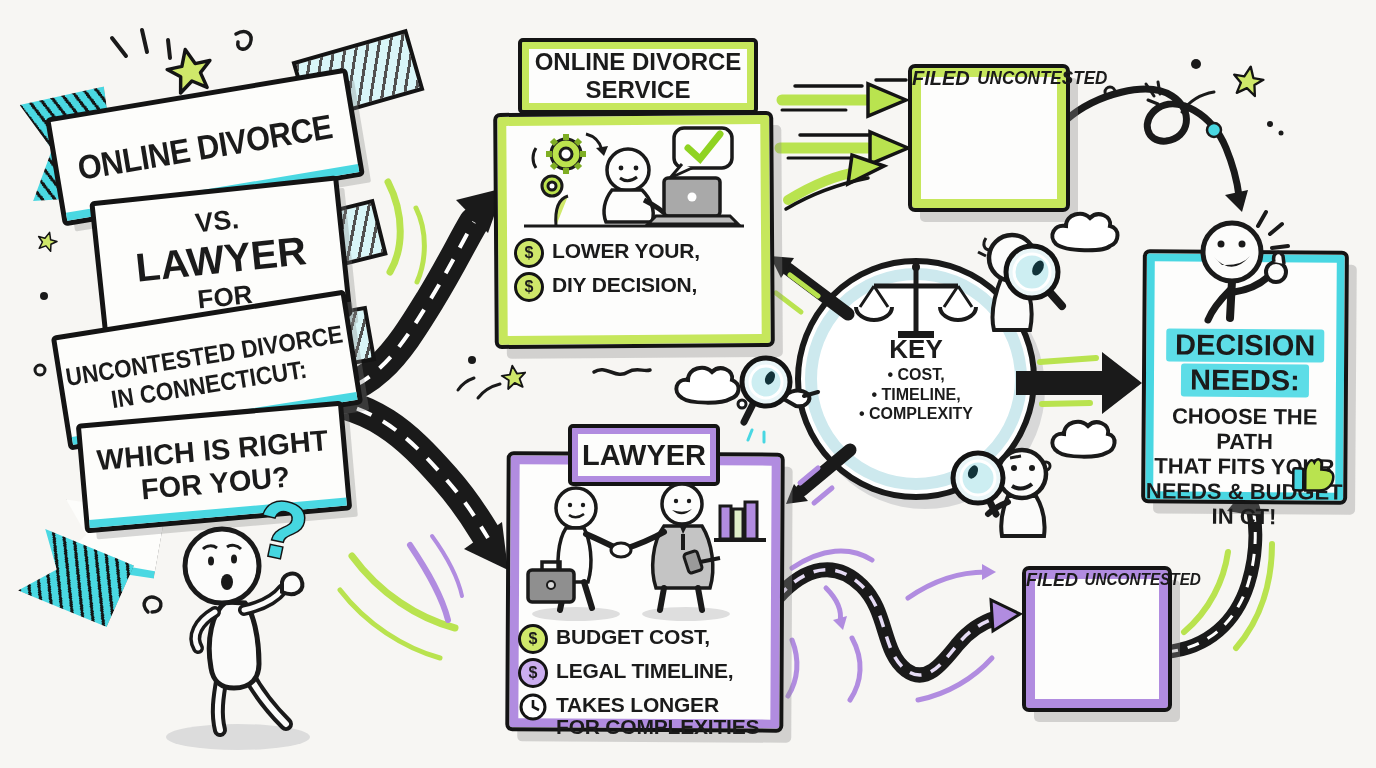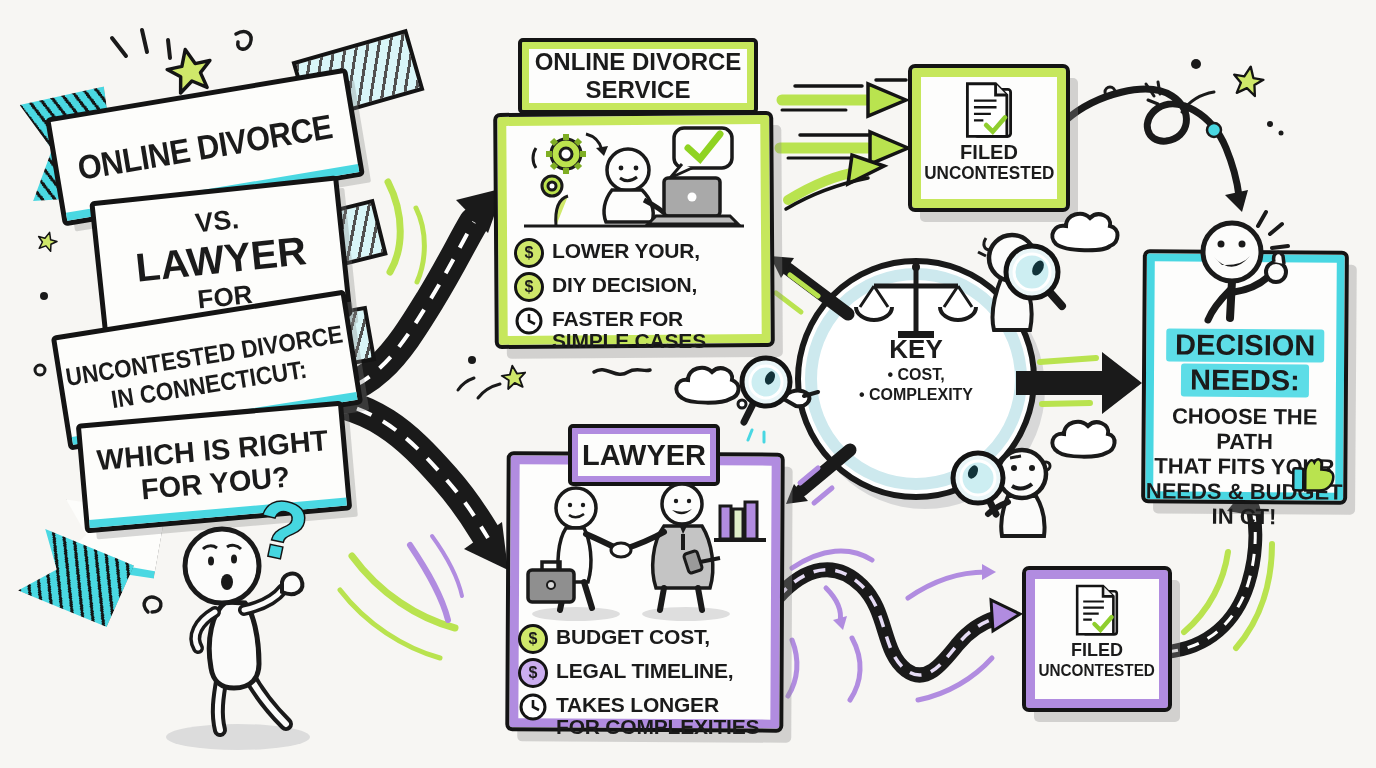--- a/index.html
+++ b/index.html
@@ -33,21 +33,21 @@
   .purplebox{box-shadow:inset 0 0 0 9px #b18ce0,10px 12px 0 -2px rgba(140,140,140,.35);}
   .tealbox{box-shadow:inset 0 0 0 8px #49d7e2,10px 12px 0 -2px rgba(140,140,140,.35);}
   .titlebox{position:absolute;background:#fdfdfc;border:4px solid #141414;border-radius:5px;z-index:4;
             display:flex;flex-direction:column;align-items:center;justify-content:center;font-weight:700;}
   .bullets{position:absolute;z-index:4;}
   .bullet{display:flex;gap:8px;align-items:flex-start;margin-bottom:4px;}
   .bicon{width:24px;height:24px;border-radius:50%;border:3px solid #141414;flex:0 0 auto;
          display:flex;align-items:center;justify-content:center;font-size:16px;font-weight:700;}
   .bicon.green{background:#cfe86a;} .bicon.purple{background:#cbaef0;}
   .btext{font-size:21px;font-weight:700;line-height:1.05;letter-spacing:-.2px;padding-top:2px;}
-  .filed{display:flex;flex-direction:column;align-items:center;justify-content:flex-start;text-align:center;}
+  .filed{display:flex;flex-direction:row;align-items:flex-start;justify-content:flex-start;text-align:center;font-style:italic;}
   .filedtxt1{font-size:20px;font-weight:700;line-height:1.05;}
   .filedtxt2{font-size:19px;font-weight:700;line-height:1.05;}
 
   
   .kc{position:absolute;z-index:2;text-align:center;font-weight:700;}
   .kc .l1{font-size:26px;} .kc .l2{font-size:25px;} .kc .it{font-size:16px;line-height:1.22;}
 
   
   .decision-content{position:absolute;left:0;right:0;top:74px;text-align:center;z-index:4;}
   .hl{display:inline-block;background:#5ddde7;padding:0 9px;border-radius:3px;font-size:29px;font-weight:700;margin:1px 0;}
@@ -256,27 +256,20 @@
   </svg>
   <div class="bullets" style="left:514px;top:238px;width:240px;">
     <div class="bullet">
       <span class="bicon green">$</span>
       <span class="btext">LOWER YOUR,</span>
     </div>
     <div class="bullet">
       <span class="bicon green">$</span>
       <span class="btext">DIY DECISION,</span>
     </div>
-    <div class="bullet">
-      <svg class="bicon-svg" width="30" height="30" viewBox="0 0 30 30" style="flex:0 0 auto;">
-        <circle cx="15" cy="15" r="12" fill="#ffffff" stroke="#141414" stroke-width="3"></circle>
-        <path d="M15 8 V15 L21 18" stroke="#141414" stroke-width="2.6" fill="none"></path>
-      </svg>
-      <span class="btext">FASTER FOR SIMPLE CASES</span>
-    </div>
   </div>
 
   <div class="sketchbox purplebox" style="left:506px;top:452px;width:270px;height:272px;transform:rotate(0.3deg);"></div>
   <div class="titlebox" style="left:568px;top:424px;width:144px;height:54px;box-shadow:inset 0 0 0 6px #b18ce0;">
     <span style="font-size:29px;">LAWYER</span>
   </div>
   <svg class="layer" style="left:514px;top:478px;z-index:4;" width="254" height="144" viewBox="0 0 254 144">
     <ellipse cx="62" cy="136" rx="44" ry="7" fill="#dedede"></ellipse>
     <ellipse cx="172" cy="136" rx="44" ry="7" fill="#dedede"></ellipse>
     <g>
@@ -332,20 +325,21 @@
         <circle cx="15" cy="15" r="12" fill="#ffffff" stroke="#141414" stroke-width="3"></circle>
         <path d="M15 8 V15 L21 18" stroke="#141414" stroke-width="2.6" fill="none"></path>
       </svg>
       <span class="btext">TAKES LONGER FOR COMPLEXITIES</span>
     </div>
   </div>
 
   <div class="kc" style="left:801px;top:334px;width:230px;">
     <div class="l1">KEY</div>
     <div class="it">• COST,</div>
+    <div class="it">• TIMELINE,</div>
     <div class="it">• COMPLEXITY</div>
   </div>
 
   <div class="sketchbox greenbox filed" style="left:908px;top:64px;width:154px;height:140px;">
     <svg width="56" height="62" viewBox="0 0 58 66" style="margin-top:12px;">
       <rect x="14" y="10" width="38" height="50" rx="3" fill="#ffffff" stroke="#141414" stroke-width="3"></rect>
       <path d="M6,4 h30 l12,12 v44 h-42 z" fill="#ffffff" stroke="#141414" stroke-width="3"></path>
       <path d="M36,4 v12 h12" fill="#eeeeee" stroke="#141414" stroke-width="3"></path>
       <path d="M13,22 h24 M13,29 h24 M13,36 h18 M13,43 h10" stroke="#141414" stroke-width="2.5"></path>
       <path d="M26,48 l7,7 l13,-15" fill="none" stroke="#8fce2e" stroke-width="5" stroke-linecap="round"></path>

